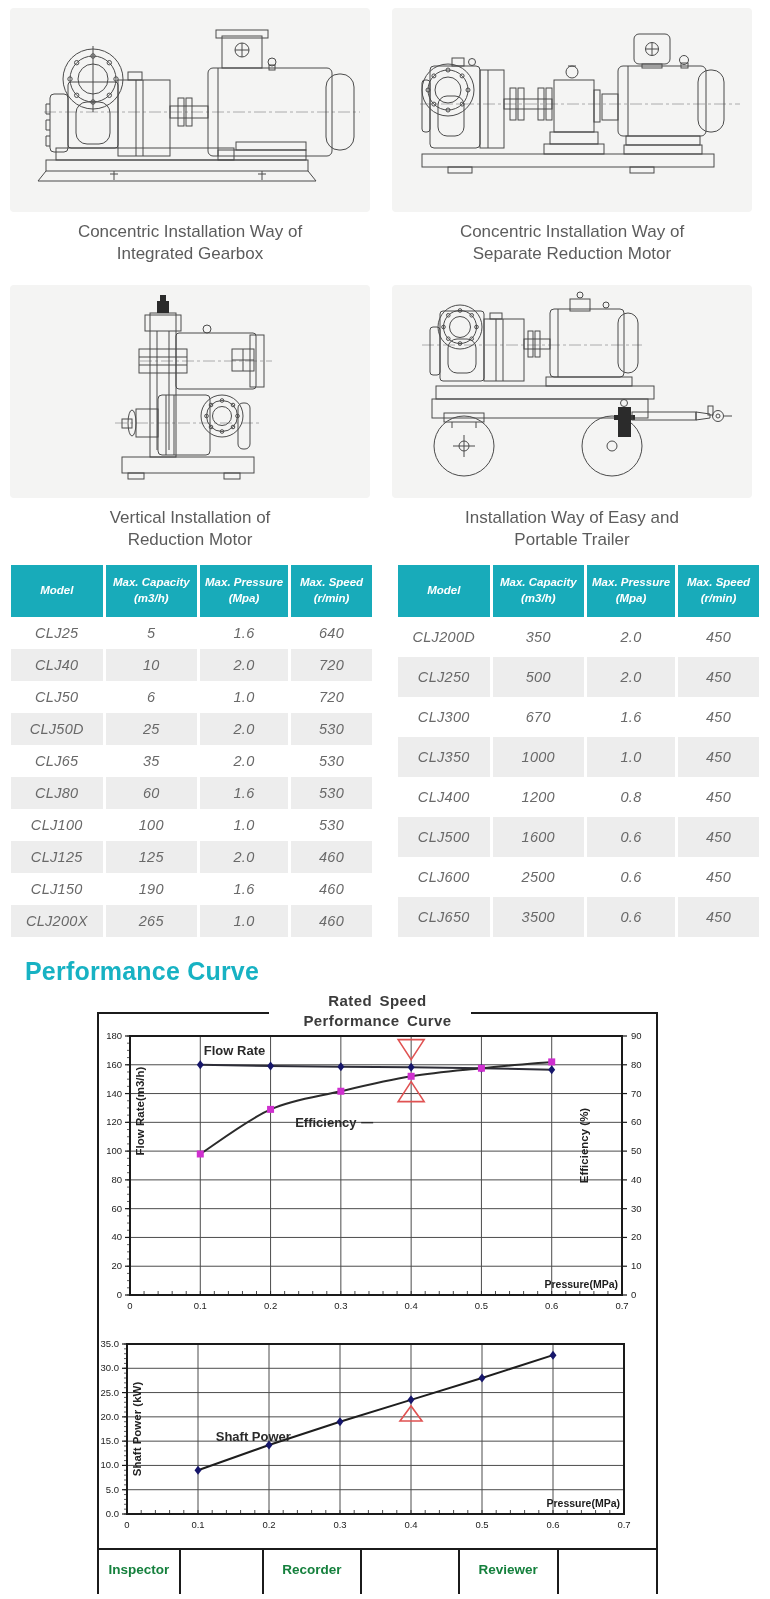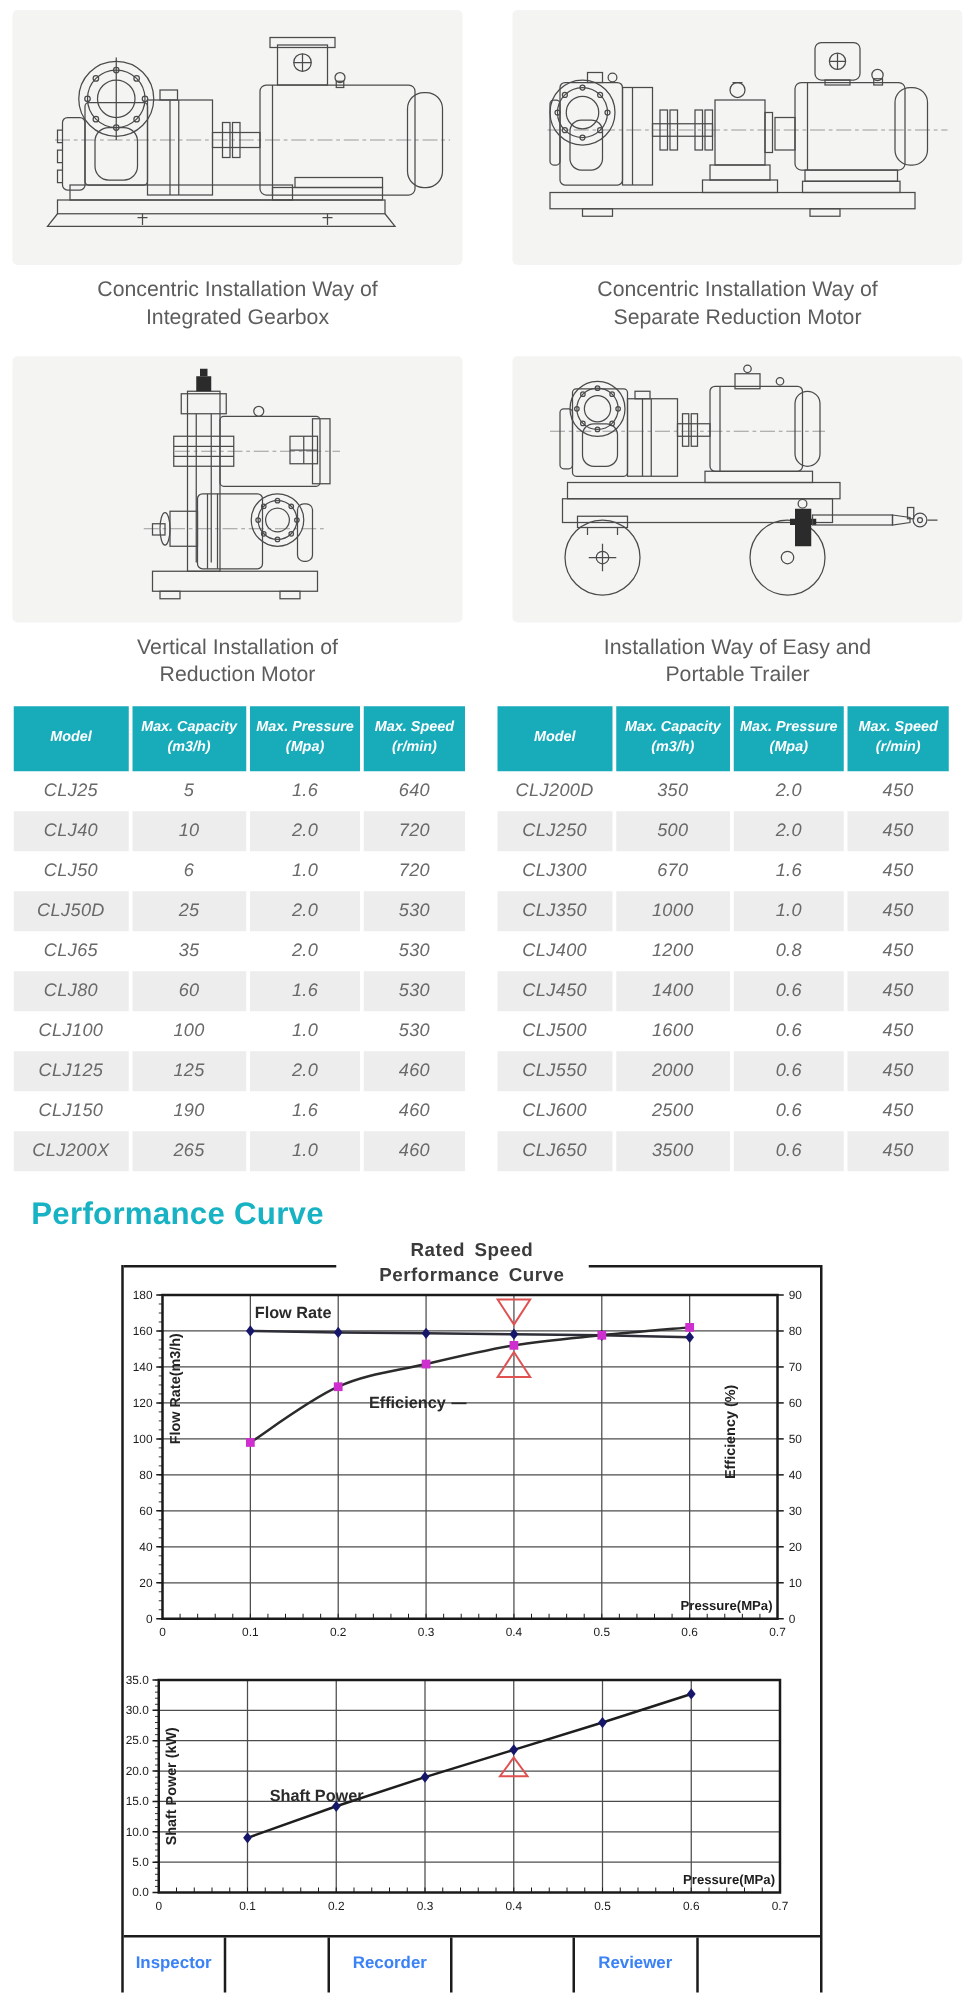--- a/index.html
+++ b/index.html
@@ -1,20 +1,20 @@
 <!DOCTYPE html>
 <html><head>
 <meta charset="utf-8">
 <style>
   * { box-sizing: border-box; margin: 0; padding: 0; }
   html,body { width:770px; background:#fff; font-family:"Liberation Sans",sans-serif; }
   body { height:1599px; overflow:hidden; position:relative; }
 
   
-  .drawings-grid { display:grid; grid-template-columns:360px 360px; column-gap:40px; padding:8px 10px 0 10px; }
+  .drawings-grid { display:grid; grid-template-columns:360px 360px; column-gap:22px; padding:8px 10px 0 10px; }
   .panel { background:#f4f4f3; border-radius:4px; overflow:hidden; }
   .panel.r1 { height:204px; }
   .panel.r2 { height:213px; }
   .caption { text-align:center; font-size:17px; color:#5c5c5c; line-height:1.28; padding-top:9px; }
   .cap1 { height:73px; }
   .cap2 { height:56px; }
   .tech { width:100%; height:100%; display:block; }
 
   
   .tables { display:flex; gap:20px; padding:11px 8px 0 8px; }
@@ -38,21 +38,21 @@
                font-size:15px; font-weight:bold; line-height:1.3; color:#3b3b3b; word-spacing:3px; letter-spacing:.4px; }
   .chart { position:absolute; left:0; }
   #chart-top { top:4px; width:561px; height:316px; }
   #chart-bottom { top:320px; width:561px; height:216px; }
   svg text { font-family:"Liberation Sans",sans-serif; }
 
   
   .doc-footer { position:absolute; top:536px; left:0; width:100%; height:46px;
                 border-top:2px solid #1b1b1b; display:flex; }
   .fcell { border-right:2px solid #1b1b1b; text-align:center; padding-top:12px;
-           font-size:13.5px; font-weight:bold; color:#3b82f6; }
+           font-size:13.5px; font-weight:bold; color:#15803d; }
   .fcell:last-child { border-right:none; }
 </style>
 </head>
 <body>
 
 <div class="drawings-grid">
 
   <div>
     <div class="panel r1">
       <svg class="tech" viewBox="0 0 360 204">
@@ -392,34 +392,22 @@
           <td>1.0</td>
           <td>450</td>
         </tr>
         <tr>
           <td>CLJ400</td>
           <td>1200</td>
           <td>0.8</td>
           <td>450</td>
         </tr>
         <tr>
-          <td>CLJ450</td>
-          <td>1400</td>
-          <td>0.6</td>
-          <td>450</td>
-        </tr>
-        <tr>
           <td>CLJ500</td>
           <td>1600</td>
-          <td>0.6</td>
-          <td>450</td>
-        </tr>
-        <tr>
-          <td>CLJ550</td>
-          <td>2000</td>
           <td>0.6</td>
           <td>450</td>
         </tr>
         <tr>
           <td>CLJ600</td>
           <td>2500</td>
           <td>0.6</td>
           <td>450</td>
         </tr>
         <tr>

